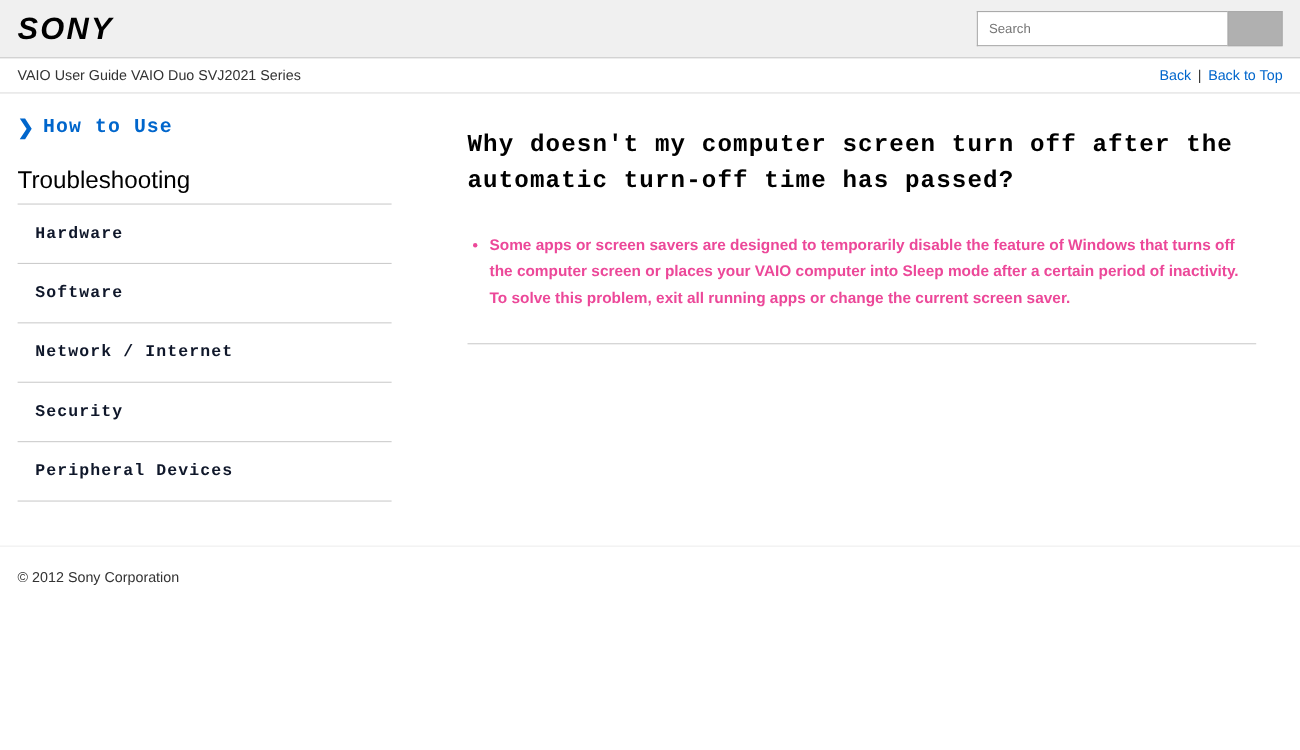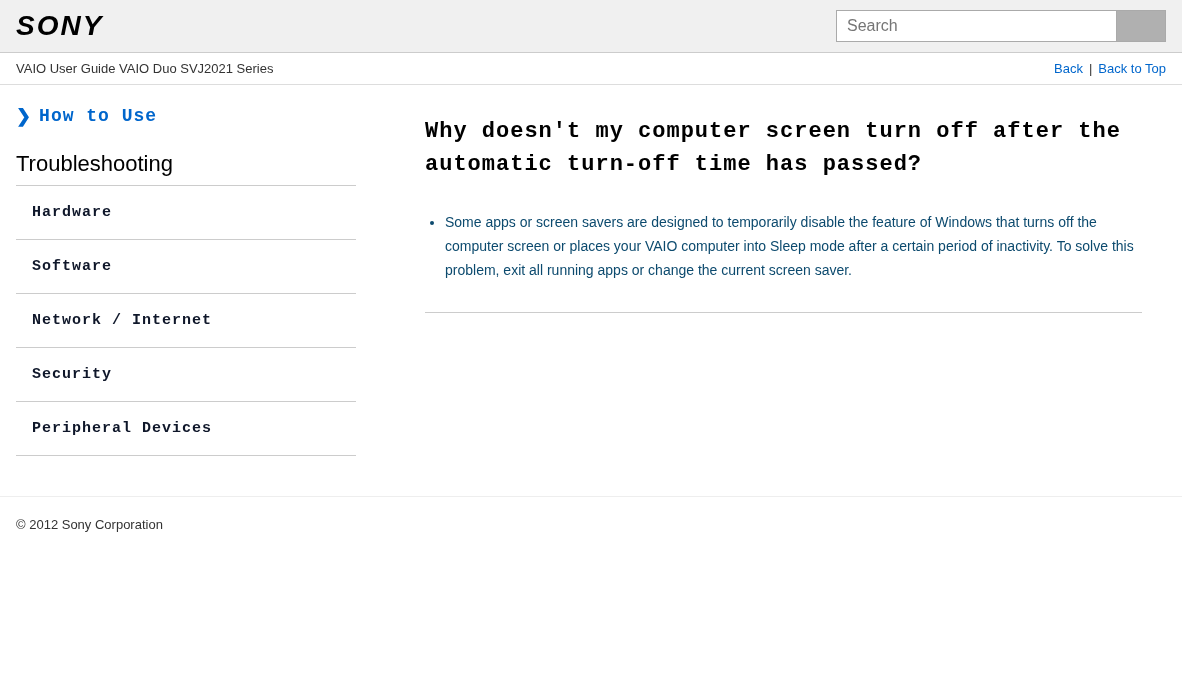--- a/index.html
+++ b/index.html
@@ -35,26 +35,26 @@
       color: #000000;
     }
 
     .header-right {
       display: flex;
       align-items: center;
       gap: 0;
     }
 
     .search-input {
-      width: 280px;
+      width: 228px;
       height: 32px;
       padding: 4px 10px;
       border: 1px solid #aaaaaa;
       border-right: none;
-      font-size: 16px;
+      font-size: 12px;
       color: #888888;
       outline: none;
       background: #ffffff;
     }
 
     .search-button {
       width: 50px;
       height: 32px;
       background: #b0b0b0;
       border: 1px solid #aaaaaa;
@@ -182,22 +182,23 @@
     }
 
     .article-content ul {
       margin-left: 20px;
       margin-bottom: 30px;
     }
 
     .article-content ul li {
       font-size: 14px;
       line-height: 1.7;
-      color: #0c4a6e;
+      color: #ec4899;
       margin-bottom: 10px;
+      font-weight: bold;
     }
 
     .article-divider {
       border: none;
       border-top: 1px solid #cccccc;
       margin-top: 10px;
     }
 
     
     .footer {

